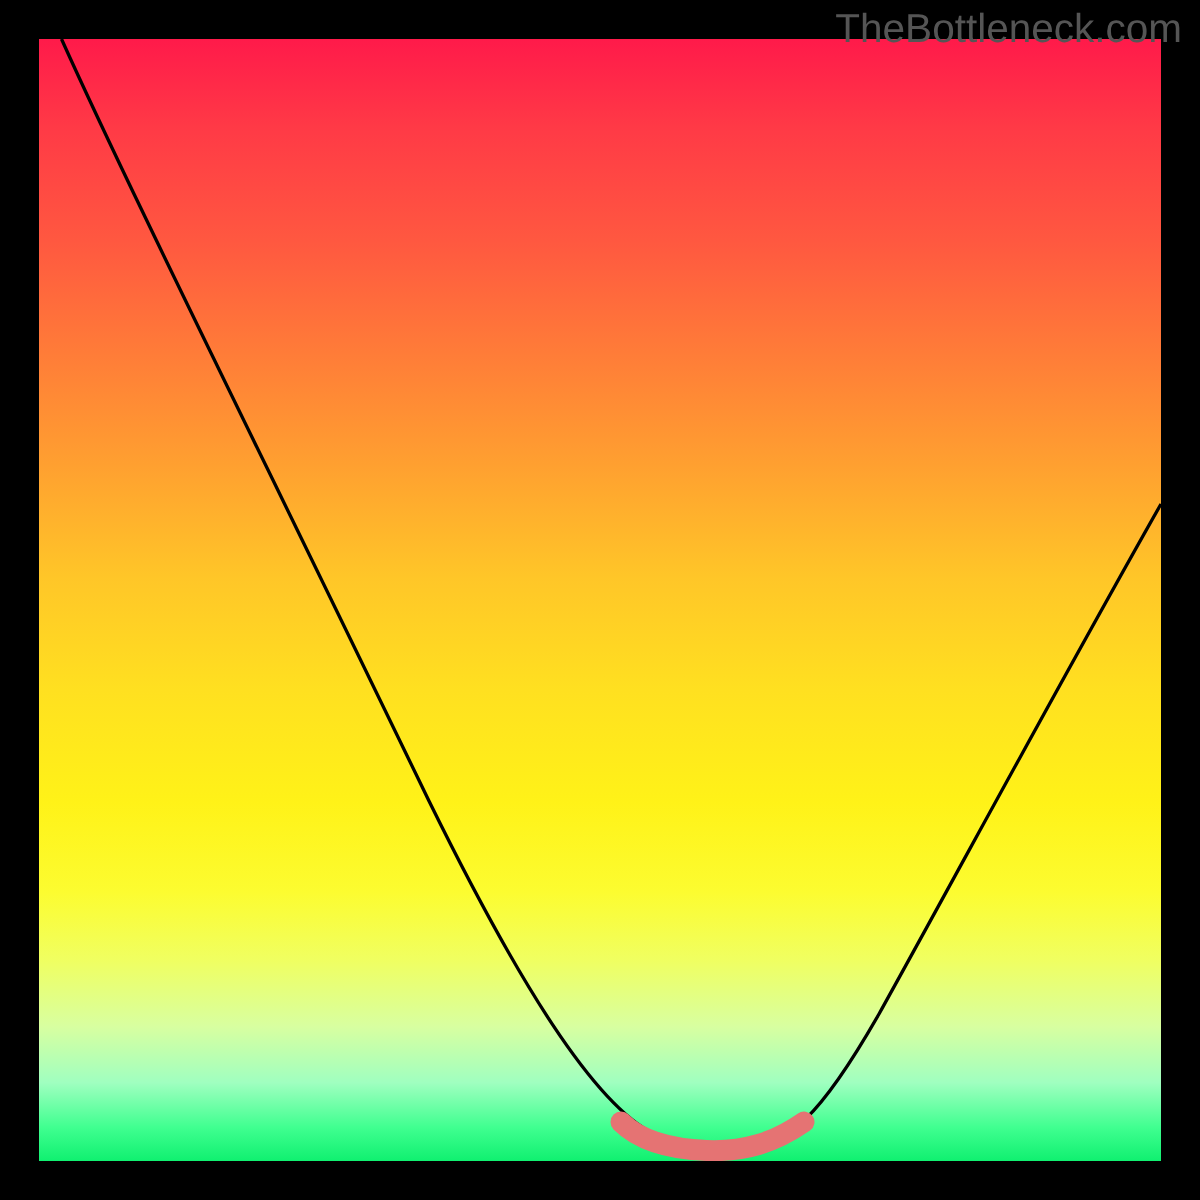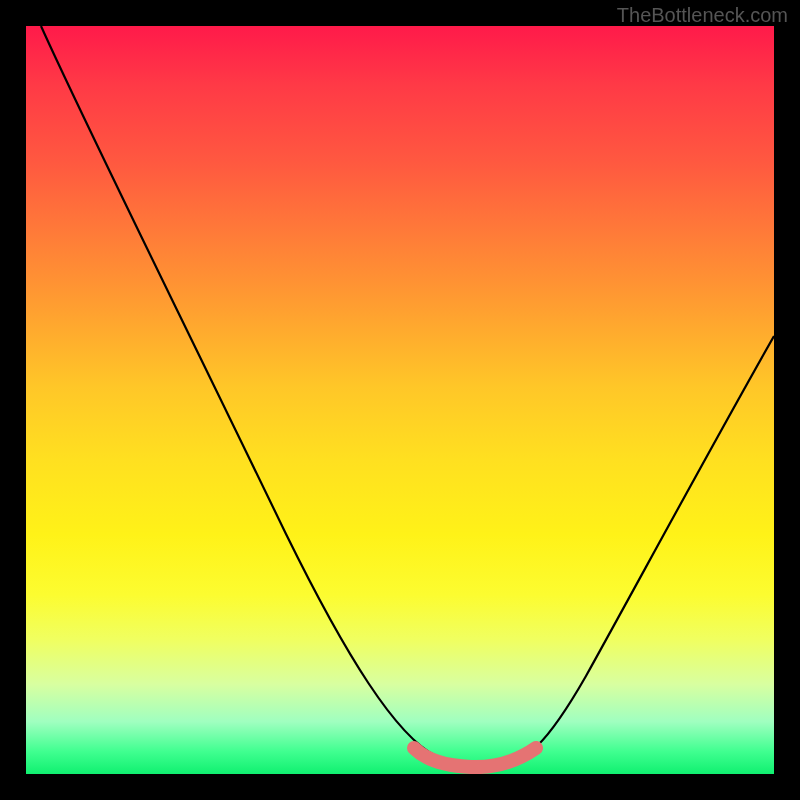--- a/index.html
+++ b/index.html
@@ -8,21 +8,21 @@
     height: 800px;
     background: #000;
     position: relative;
     font-family: Arial, sans-serif;
   }
   .watermark {
     position: absolute;
     top: 4px;
     right: 12px;
     color: #555;
-    font-size: 20px;
+    font-size: 27px;
     font-weight: 500;
     z-index: 10;
   }
   .plot-area {
     position: absolute;
     left: 26px;
     top: 26px;
     width: 748px;
     height: 748px;
     overflow: hidden;

